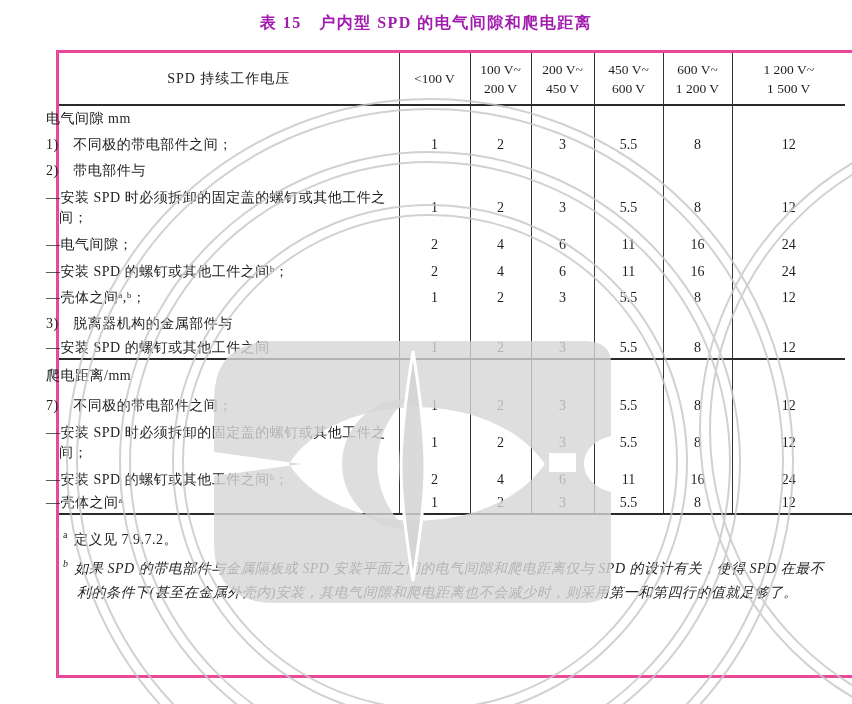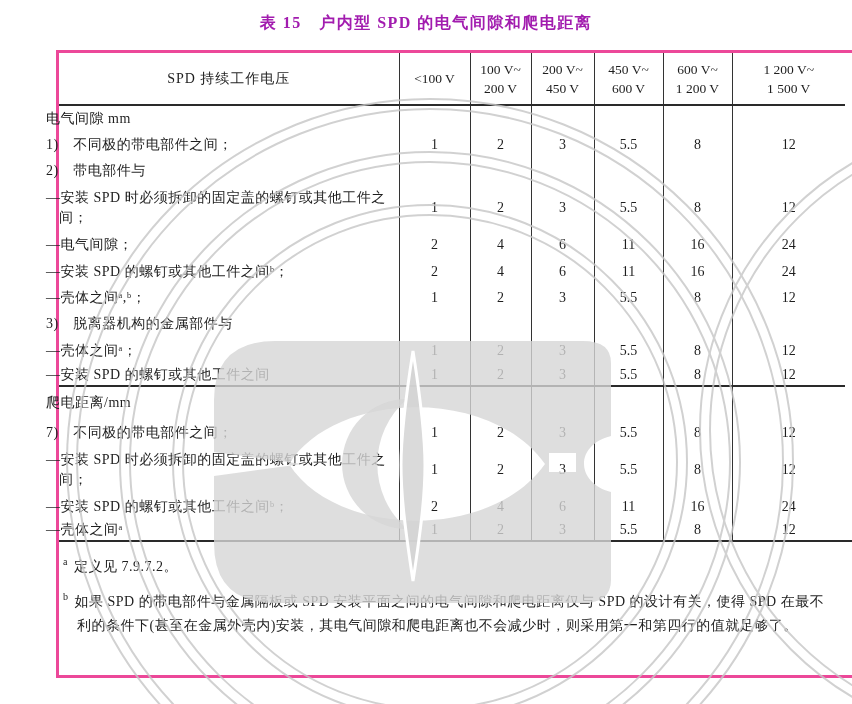--- a/index.html
+++ b/index.html
@@ -32,21 +32,21 @@
   }
   td.val{text-align:center;font-size:14px;}
   tr.h18{height:18px;} tr.h22{height:22px;} tr.h26{height:26px;}
   tr.h27{height:27px;} tr.h33{height:33px;font-family:Liberation Serif, serif;} tr.h47{height:47px;} tr.h48{height:48px;}
   tr.sect2 td{border-top:2px solid #2a2a2a;}
   .footnotes{
     border-top:2px solid #2a2a2a;height:113px;box-sizing:border-box;
     padding:9px 24px 0 4px;font-size:14px;
   }
   .fn-line{line-height:22px;letter-spacing:0.5px;padding-left:14px;text-indent:-14px;}
-  .fn-b{line-height:24.5px;margin-top:7px;}
+  .fn-b{line-height:24.5px;margin-top:1px;font-style:italic;}
   .fn-marker{font-size:10px;vertical-align:super;padding-right:6px;}
   .watermark{
     position:absolute;left:0;top:0;width:852px;height:704px;
     z-index:3;pointer-events:none;
   }
 </style>
 </head>
 <body>
 
 <div class="doc-title">表 15　户内型 SPD 的电气间隙和爬电距离</div>
@@ -168,29 +168,20 @@
         <td class="val">12</td>
       </tr>
       <tr class="h26">
         <td class="label c0">3)　脱离器机构的金属部件与</td>
         <td class="val"></td>
         <td class="val"></td>
         <td class="val"></td>
         <td class="val"></td>
         <td class="val"></td>
         <td class="val"></td>
-      </tr>
-      <tr class="h27">
-        <td class="label c0">—壳体之间ᵃ；</td>
-        <td class="val">1</td>
-        <td class="val">2</td>
-        <td class="val">3</td>
-        <td class="val">5.5</td>
-        <td class="val">8</td>
-        <td class="val">12</td>
       </tr>
       <tr class="h22">
         <td class="label c0">—安装 SPD 的螺钉或其他工件之间</td>
         <td class="val">1</td>
         <td class="val">2</td>
         <td class="val">3</td>
         <td class="val">5.5</td>
         <td class="val">8</td>
         <td class="val">12</td>
       </tr>

